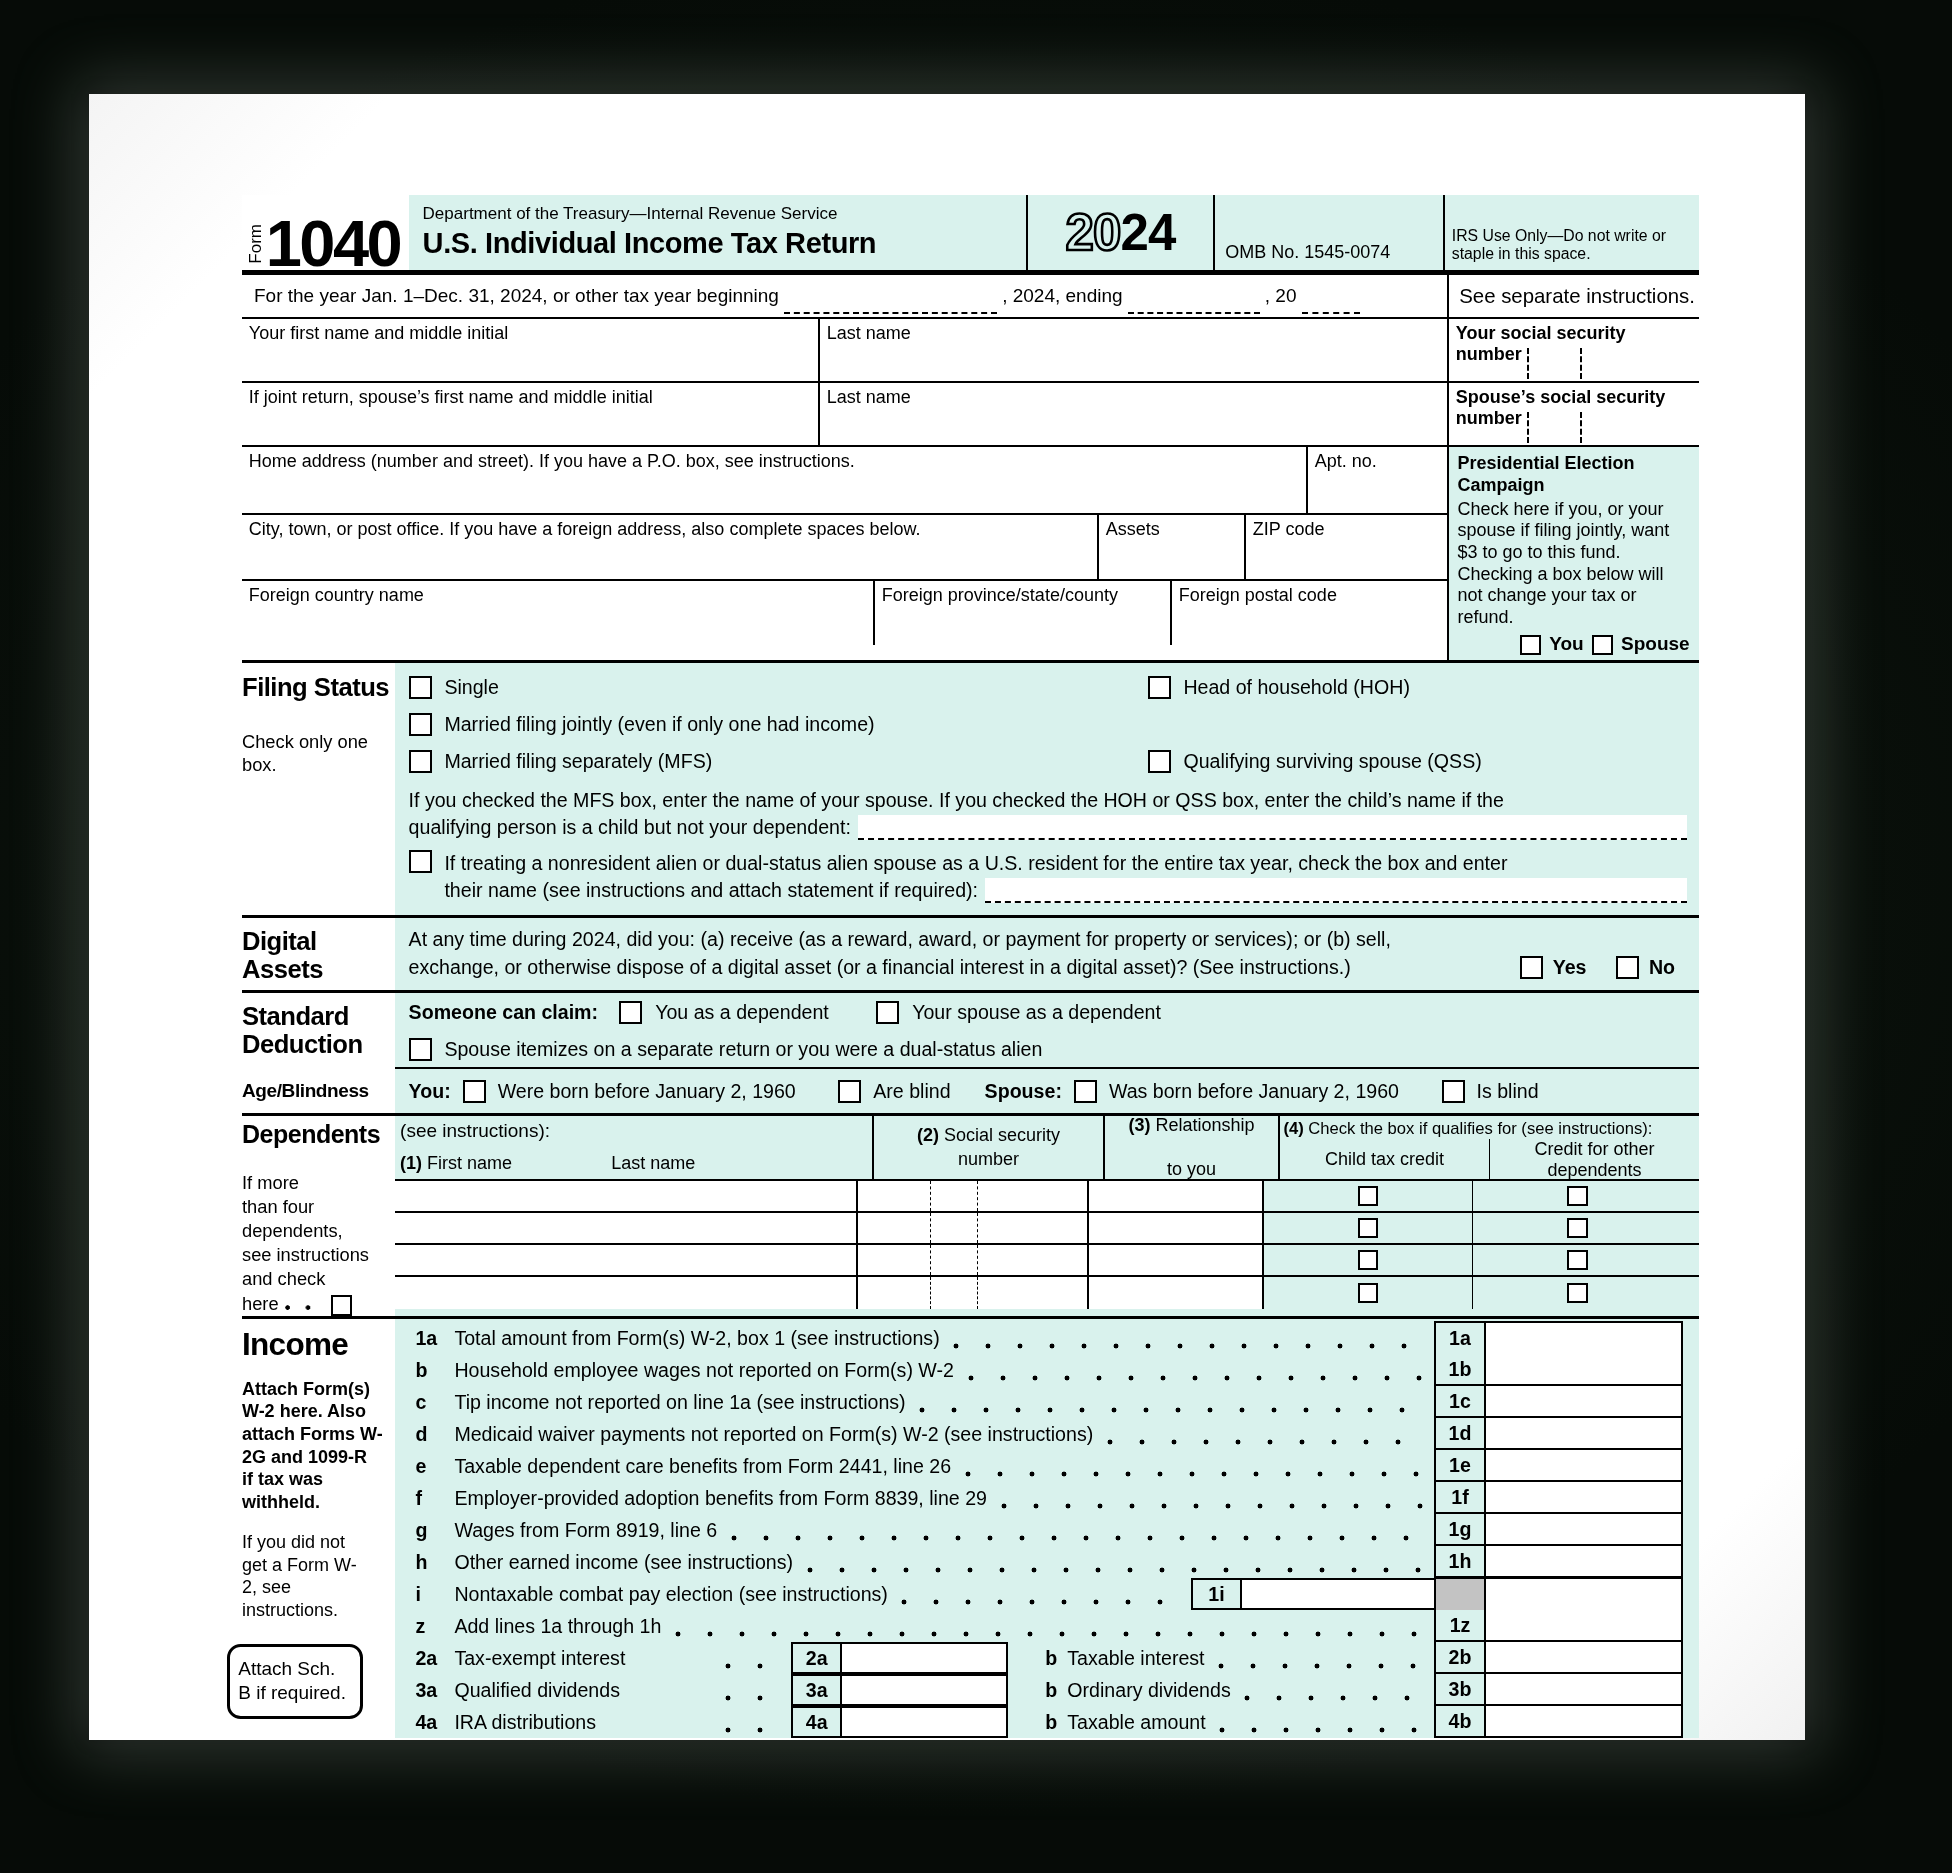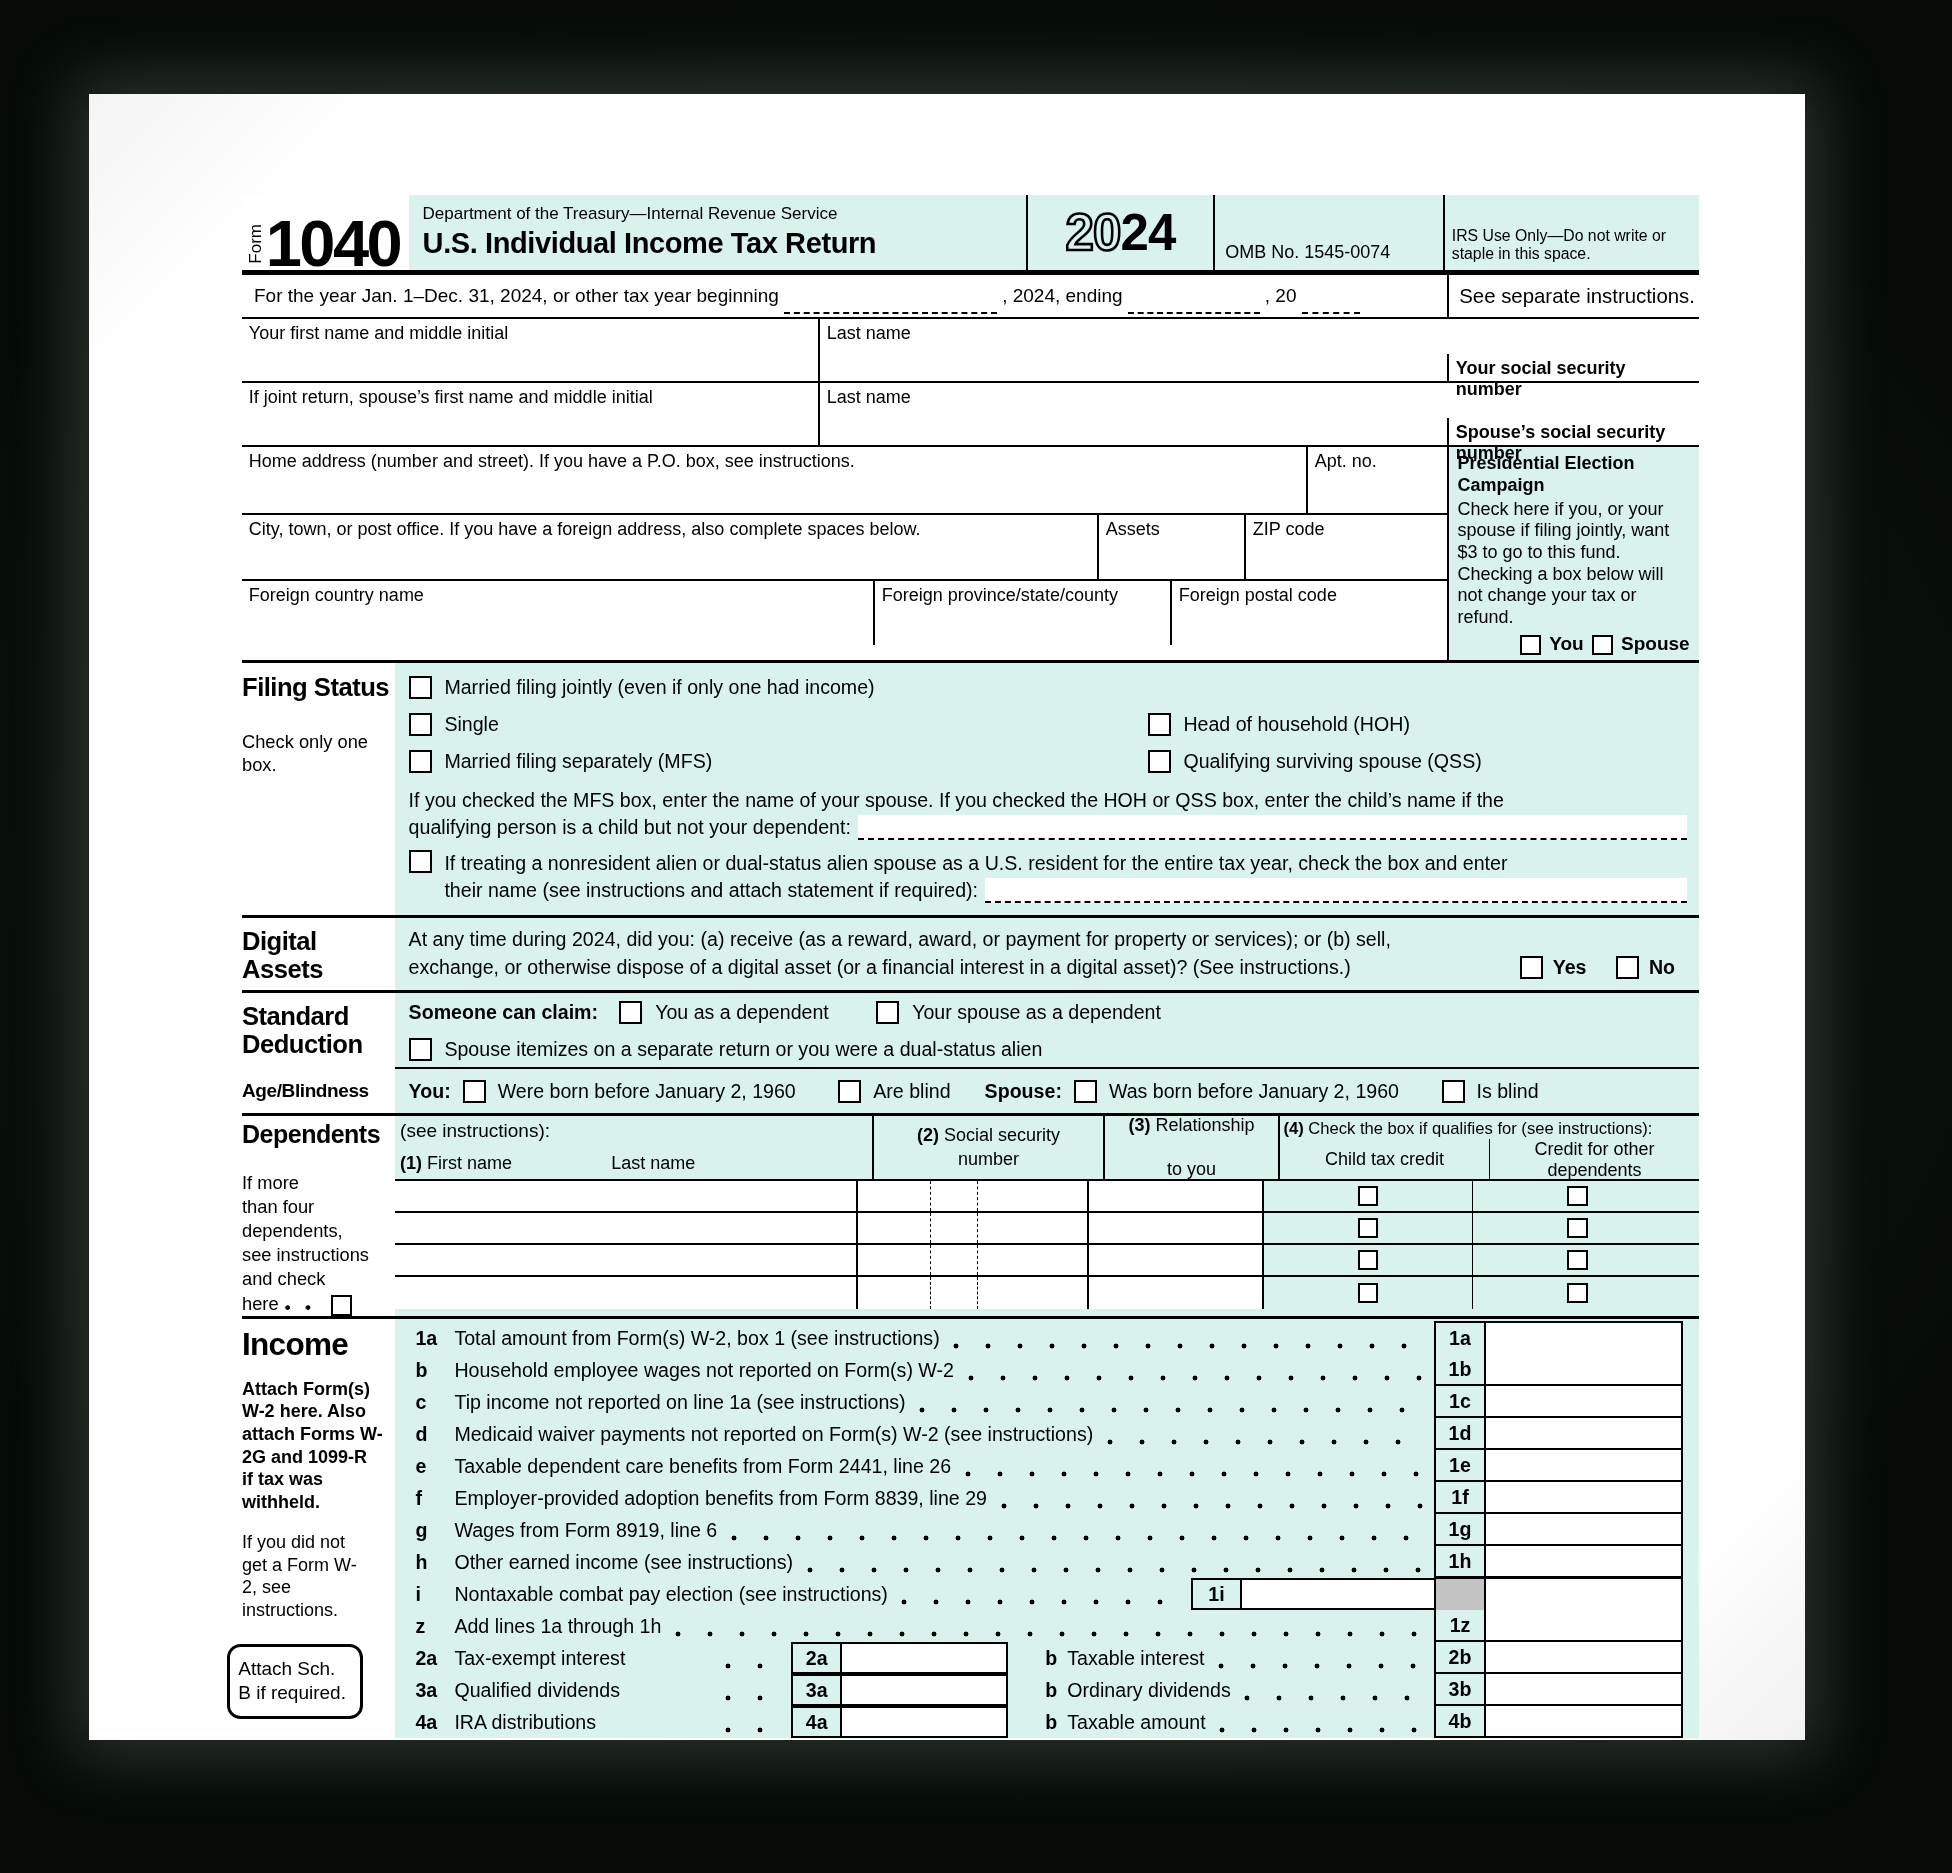--- a/index.html
+++ b/index.html
@@ -42,21 +42,21 @@
   
   .tyrow{display:flex;align-items:stretch;border-bottom:2.1px solid var(--ink);height:44px;font-size:19px;}
   .ty-left{flex:1;display:flex;align-items:center;padding-left:12px;}
   .dash{display:inline-block;border-bottom:2.1px dashed var(--ink);height:22px;align-self:flex-end;margin:0 5.1px 3.4px 5.1px;}
   .d1{width:213px;} .d2{width:132px;} .d3{width:58px;margin-right:0;}
   .ty-right{width:252px;border-left:2.1px solid var(--ink);display:flex;align-items:center;padding-left:10.2px;font-size:20.4px;}
 
   
   .idrow{display:flex;border-bottom:2.1px solid var(--ink);height:64px;font-size:18px;}
   .idc{padding:4.3px 6.8px;}
-  .idc.b{font-weight:bold;margin-top:35px;}
+  .idc.b{font-weight:bold;}
   .c-first{width:578px;border-right:2.1px solid var(--ink);}
   .c-last{flex:1;}
   .c-ssn{width:252px;border-left:2.1px solid var(--ink);position:relative;}
   .ssn-dash{position:absolute;top:29px;bottom:1.7px;border-left:2.1px dashed var(--ink);}
   .sd1{left:78px;} .sd2{left:131px;}
 
   
   .addr{display:flex;border-bottom:3px solid var(--ink);}
   .addr-left{flex:1;display:flex;flex-direction:column;}
   .arow{display:flex;height:66px;font-size:18px;}
@@ -265,31 +265,31 @@
 
     <div class="section sec-fs">
       <div class="gutter">
         <div class="g-head">Filing Status</div>
         <div class="g-note" style="margin-top:29px;">Check only one box.</div>
       </div>
       <div class="main fs-main">
         <div class="fs-row">
           <div class="fs-col1">
             <span class="cb"></span>
-            <span>Married filing jointly (even if only one had income)</span>
+            <span>Single</span>
+          </div>
+          <div class="fs-col2">
+            <span class="cb"></span>
+            <span>Head of household (HOH)</span>
           </div>
         </div>
         <div class="fs-row">
           <div class="fs-col1">
             <span class="cb"></span>
-            <span>Single</span>
-          </div>
-          <div class="fs-col2">
-            <span class="cb"></span>
-            <span>Head of household (HOH)</span>
+            <span>Married filing jointly (even if only one had income)</span>
           </div>
         </div>
         <div class="fs-row">
           <div class="fs-col1">
             <span class="cb"></span>
             <span>Married filing separately (MFS)</span>
           </div>
           <div class="fs-col2">
             <span class="cb"></span>
             <span>Qualifying surviving spouse (QSS)</span>

